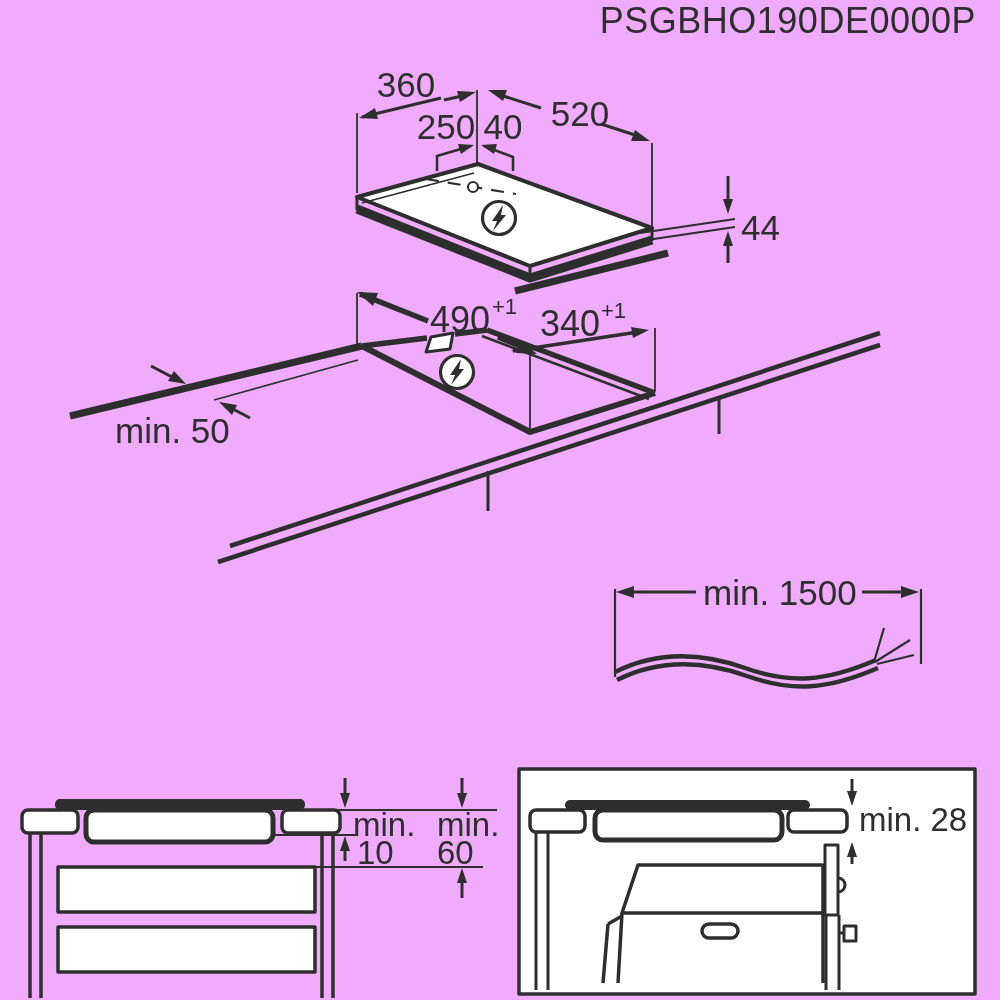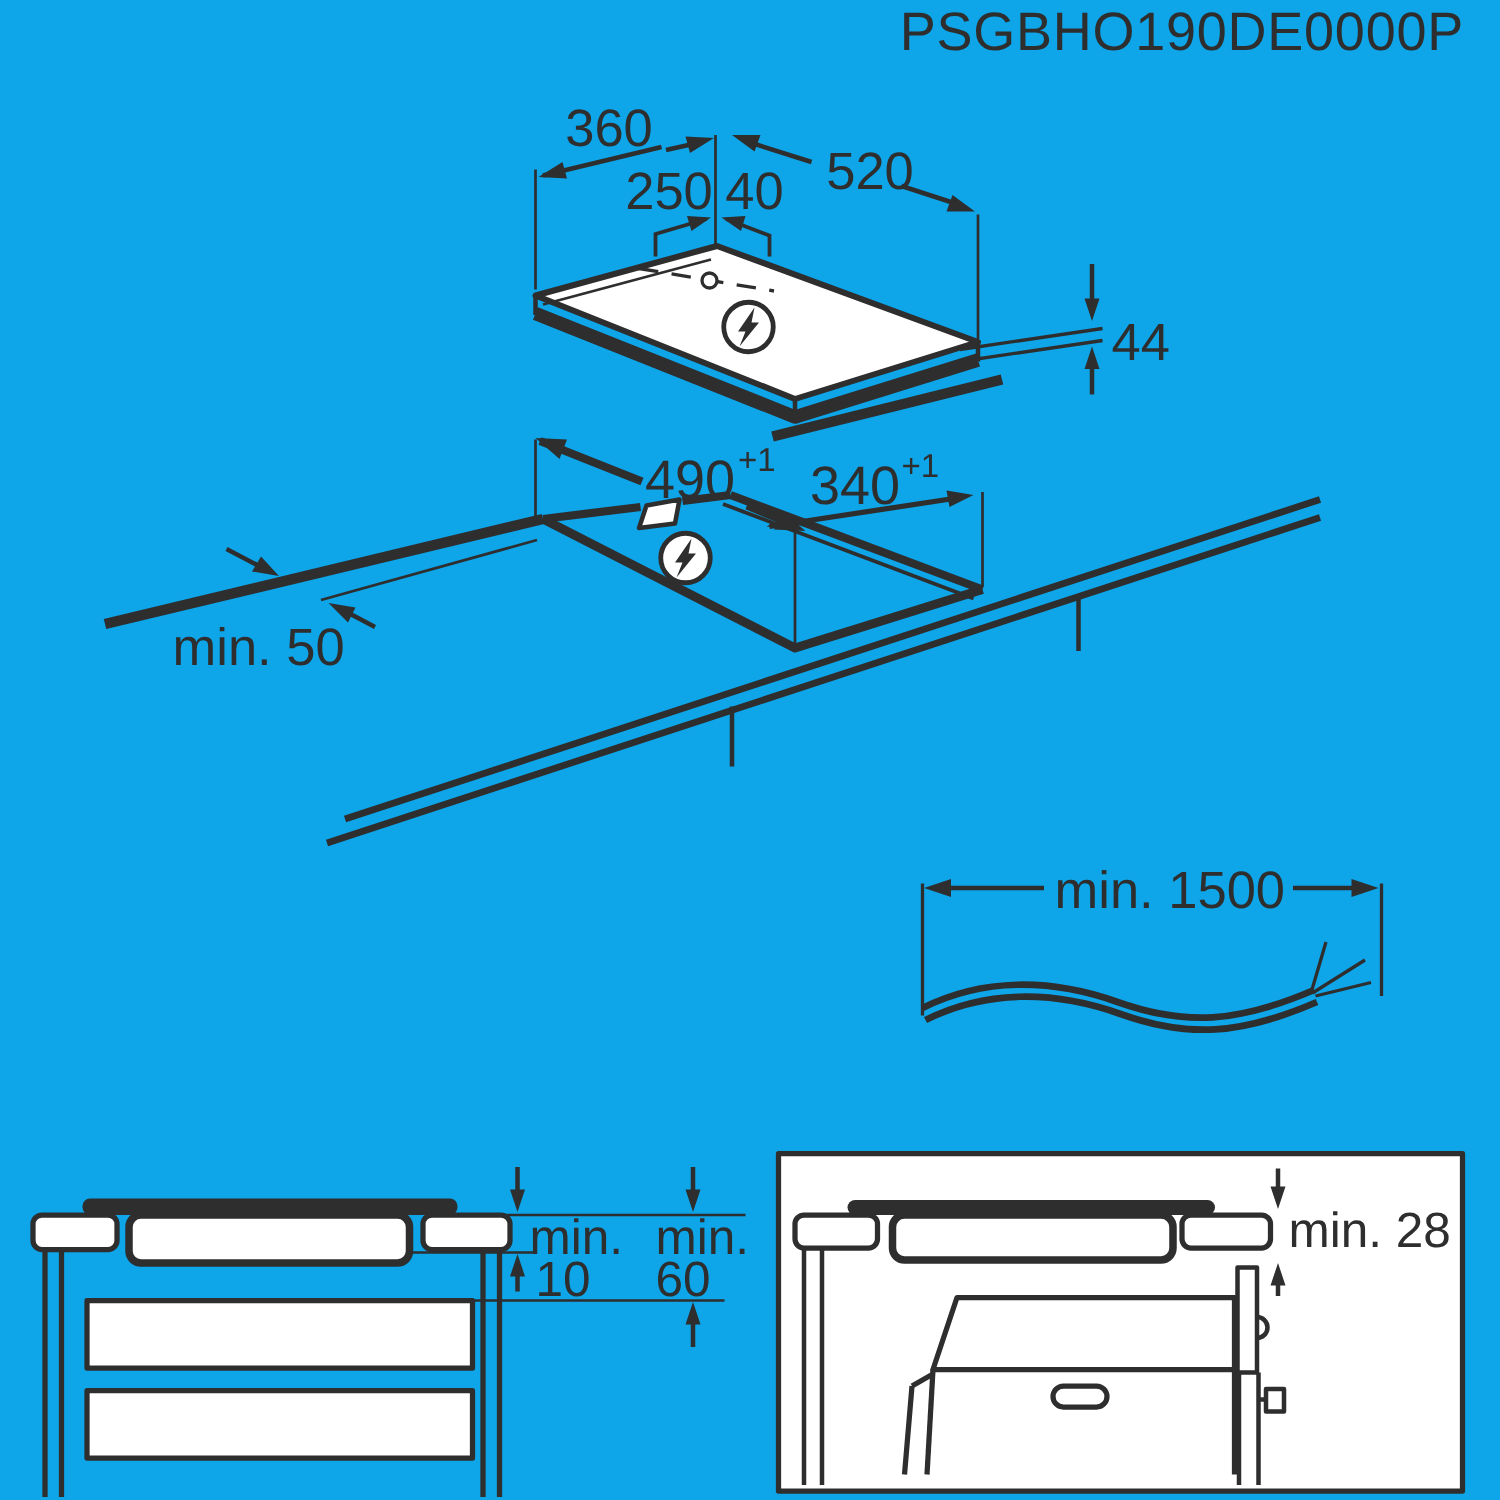--- a/index.html
+++ b/index.html
@@ -1,16 +1,16 @@
 <!DOCTYPE html>
 <html><head>
 <meta charset="utf-8">
 <style>
   html,body{margin:0;padding:0;background:#fff;}
-  .sheet{position:relative;width:1000px;height:1000px;background:#0ea5e9;overflow:hidden;}
+  .sheet{position:relative;width:1000px;height:1000px;background:#f0abfc;overflow:hidden;}
   svg{display:block;}
   .ln{stroke:#2e2e2e;fill:none;stroke-linejoin:round;}
   .w18{stroke-width:1.8;} .w22{stroke-width:2.2;} .w25{stroke-width:2.5;}
   .w3{stroke-width:3;} .w35{stroke-width:3.5;} .w4{stroke-width:4;}
   .w45{stroke-width:4.5;} .w5{stroke-width:5;} .w55{stroke-width:5.5;}
   .w6{stroke-width:6;} .w7{stroke-width:7;} .w9{stroke-width:9;}
   .fl{fill:#2e2e2e;stroke:none;}
   .wf{fill:#ffffff;}
   text{font-family:"Liberation Sans","DejaVu Sans",sans-serif;fill:#2e2e2e;}
   .dim{font-size:35px;}

